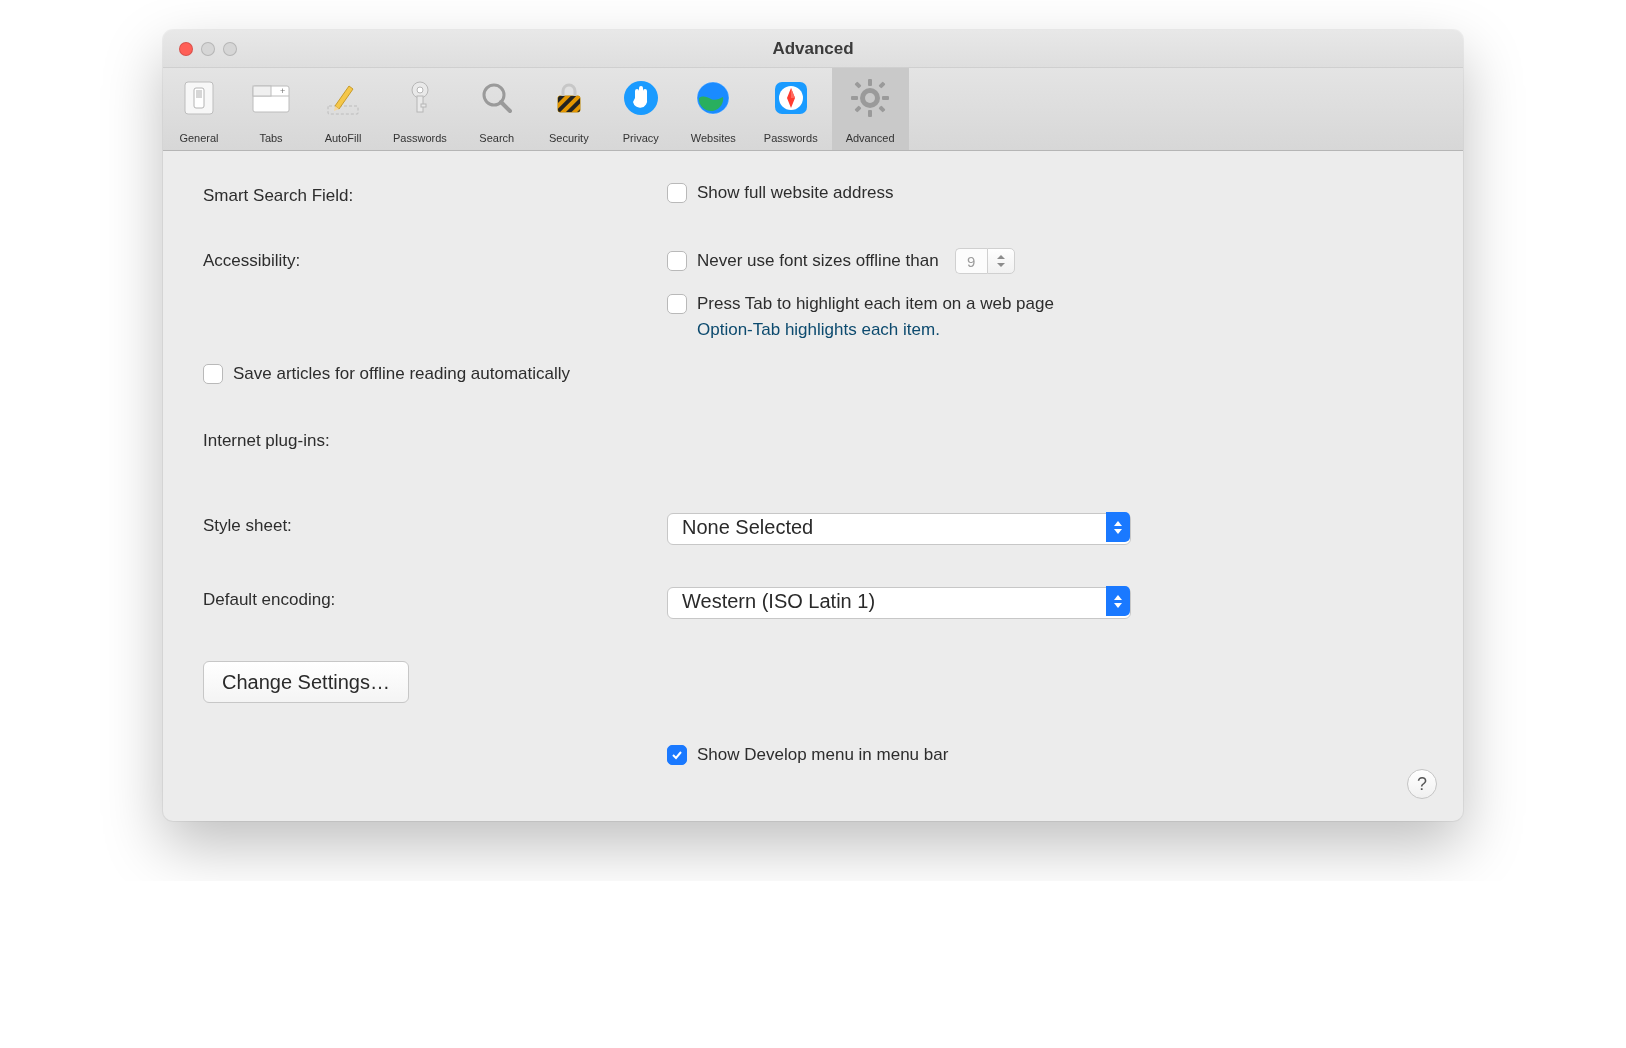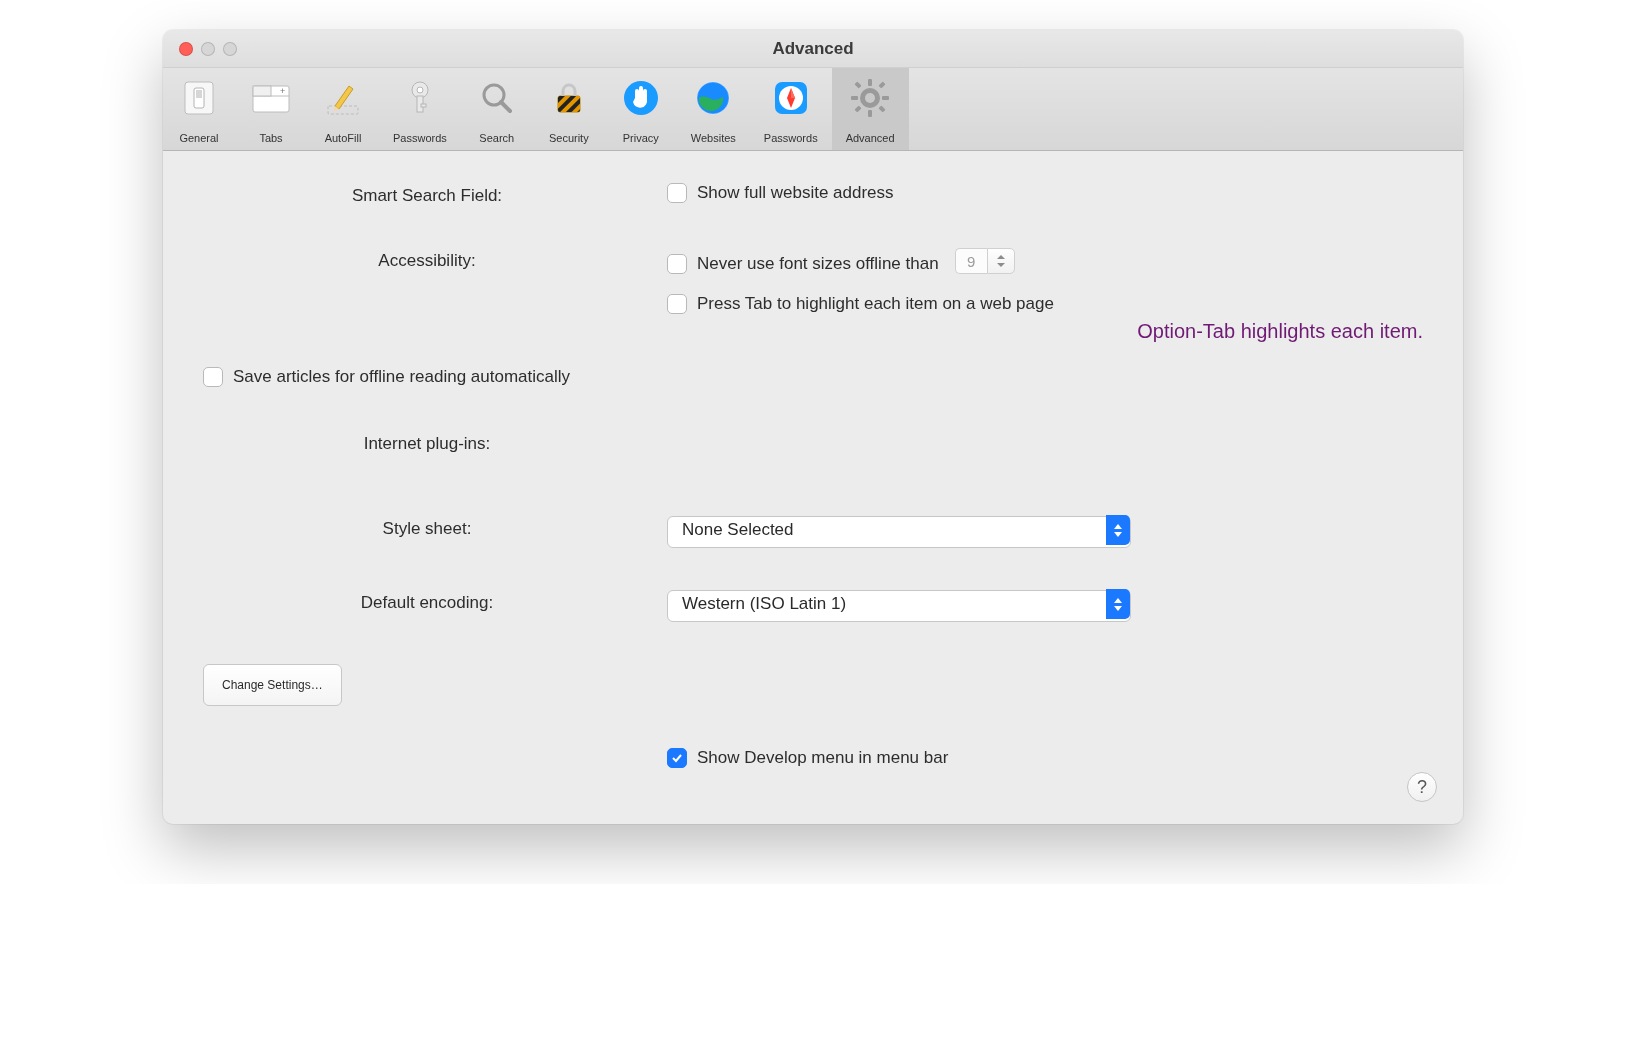--- a/index.html
+++ b/index.html
@@ -50,56 +50,56 @@
 .tabitem.selected { background: #c9c9c9; }
 .tabitem .icon { width: 44px; height: 44px; display:flex; align-items:center; justify-content:center; }
 .tabitem .label { font-size: 11px; color: #333; margin-top: 12px; }
 .content {
   padding: 32px 40px 36px;
   position: relative;
 }
 .row { display: flex; align-items: flex-start; margin-bottom: 18px; gap: 16px; }
 .row.tight { margin-bottom: 0; }
 .row-label {
-  width: 448px; text-align: center; font-size: 17px; color: #2d2d2d;
+  width: 448px; text-align: left; font-size: 17px; color: #2d2d2d;
   padding-top: 3px;
 }
 .row-body { flex: 1; }
-.checkline { display: flex; align-items: flex-end; gap: 10px; margin-bottom: 2px; }
+.checkline { display: flex; align-items: center; gap: 10px; margin-bottom: 2px; }
 .chk {
   width: 20px; height: 20px; border: 1px solid #b9b9b9; border-radius: 5px;
   background: #fff; display: inline-flex; align-items:center; justify-content:center;
   flex-shrink: 0;
 }
 .chk.checked { background: #1a79ff; border-color: #1a79ff; }
 .chk.checked svg { display:block; }
 .chk svg { display:none; }
 .chk-label { font-size: 17px; color: #2d2d2d; }
-.hint { font-size: 20px; color: #701a75; margin: 6px 0 0 30px; text-align: right; }
+.hint { font-size: 17px; color: #0c4a6e; margin: 6px 0 0 30px; }
 .numfield {
   width: 32px; height: 26px; border:1px solid #d0d0d0; border-right:none;
   border-radius: 5px 0 0 5px; background:#fcfcfc; text-align:center;
   font-size: 15px; color:#9c9c9c; display:inline-flex; align-items:center; justify-content:center;
 }
 .stepbtn {
   width: 28px; height: 26px; border:1px solid #d0d0d0; border-radius:0 5px 5px 0;
   background: linear-gradient(#fefefe,#f1f1f1);
   display:inline-flex; align-items:center; justify-content:center;
 }
 .select {
   width: 464px; height: 32px; border:1px solid #c7c7c7; border-radius:6px;
   background:#fff; display:flex; align-items:center; justify-content:space-between;
-  padding: 0 0 4px 14px; font-size: 17px; color:#2a2a2a;
+  padding: 0 0 4px 14px; font-size: 20px; color:#2a2a2a;
 }
 .select .arrows { width:24px; height:30px; background:#1a79ff; border-radius:0 5px 5px 0;
   display:flex; flex-direction:column; align-items:center; justify-content:center; gap:1px; }
 .pushbtn {
   height: 42px; border:1px solid #c7c7c7; border-radius:6px;
   background: linear-gradient(#ffffff,#f4f4f4);
-  font-size: 12px; color:#2a2a2a; padding: 16px 18px;
+  font-size: 20px; color:#2a2a2a; padding: 16px 18px;
   display:inline-flex; align-items:center;
 }
 .helpbtn {
   position:absolute; right: 26px; bottom: 22px;
   width: 30px; height:30px; border-radius:50%; border:1px solid #c5c5c5;
   background: linear-gradient(#ffffff,#f0f0f0);
   display:flex; align-items:center; justify-content:center;
   font-size: 18px; color:#555;
 }
 .spacer { height: 24px; }

